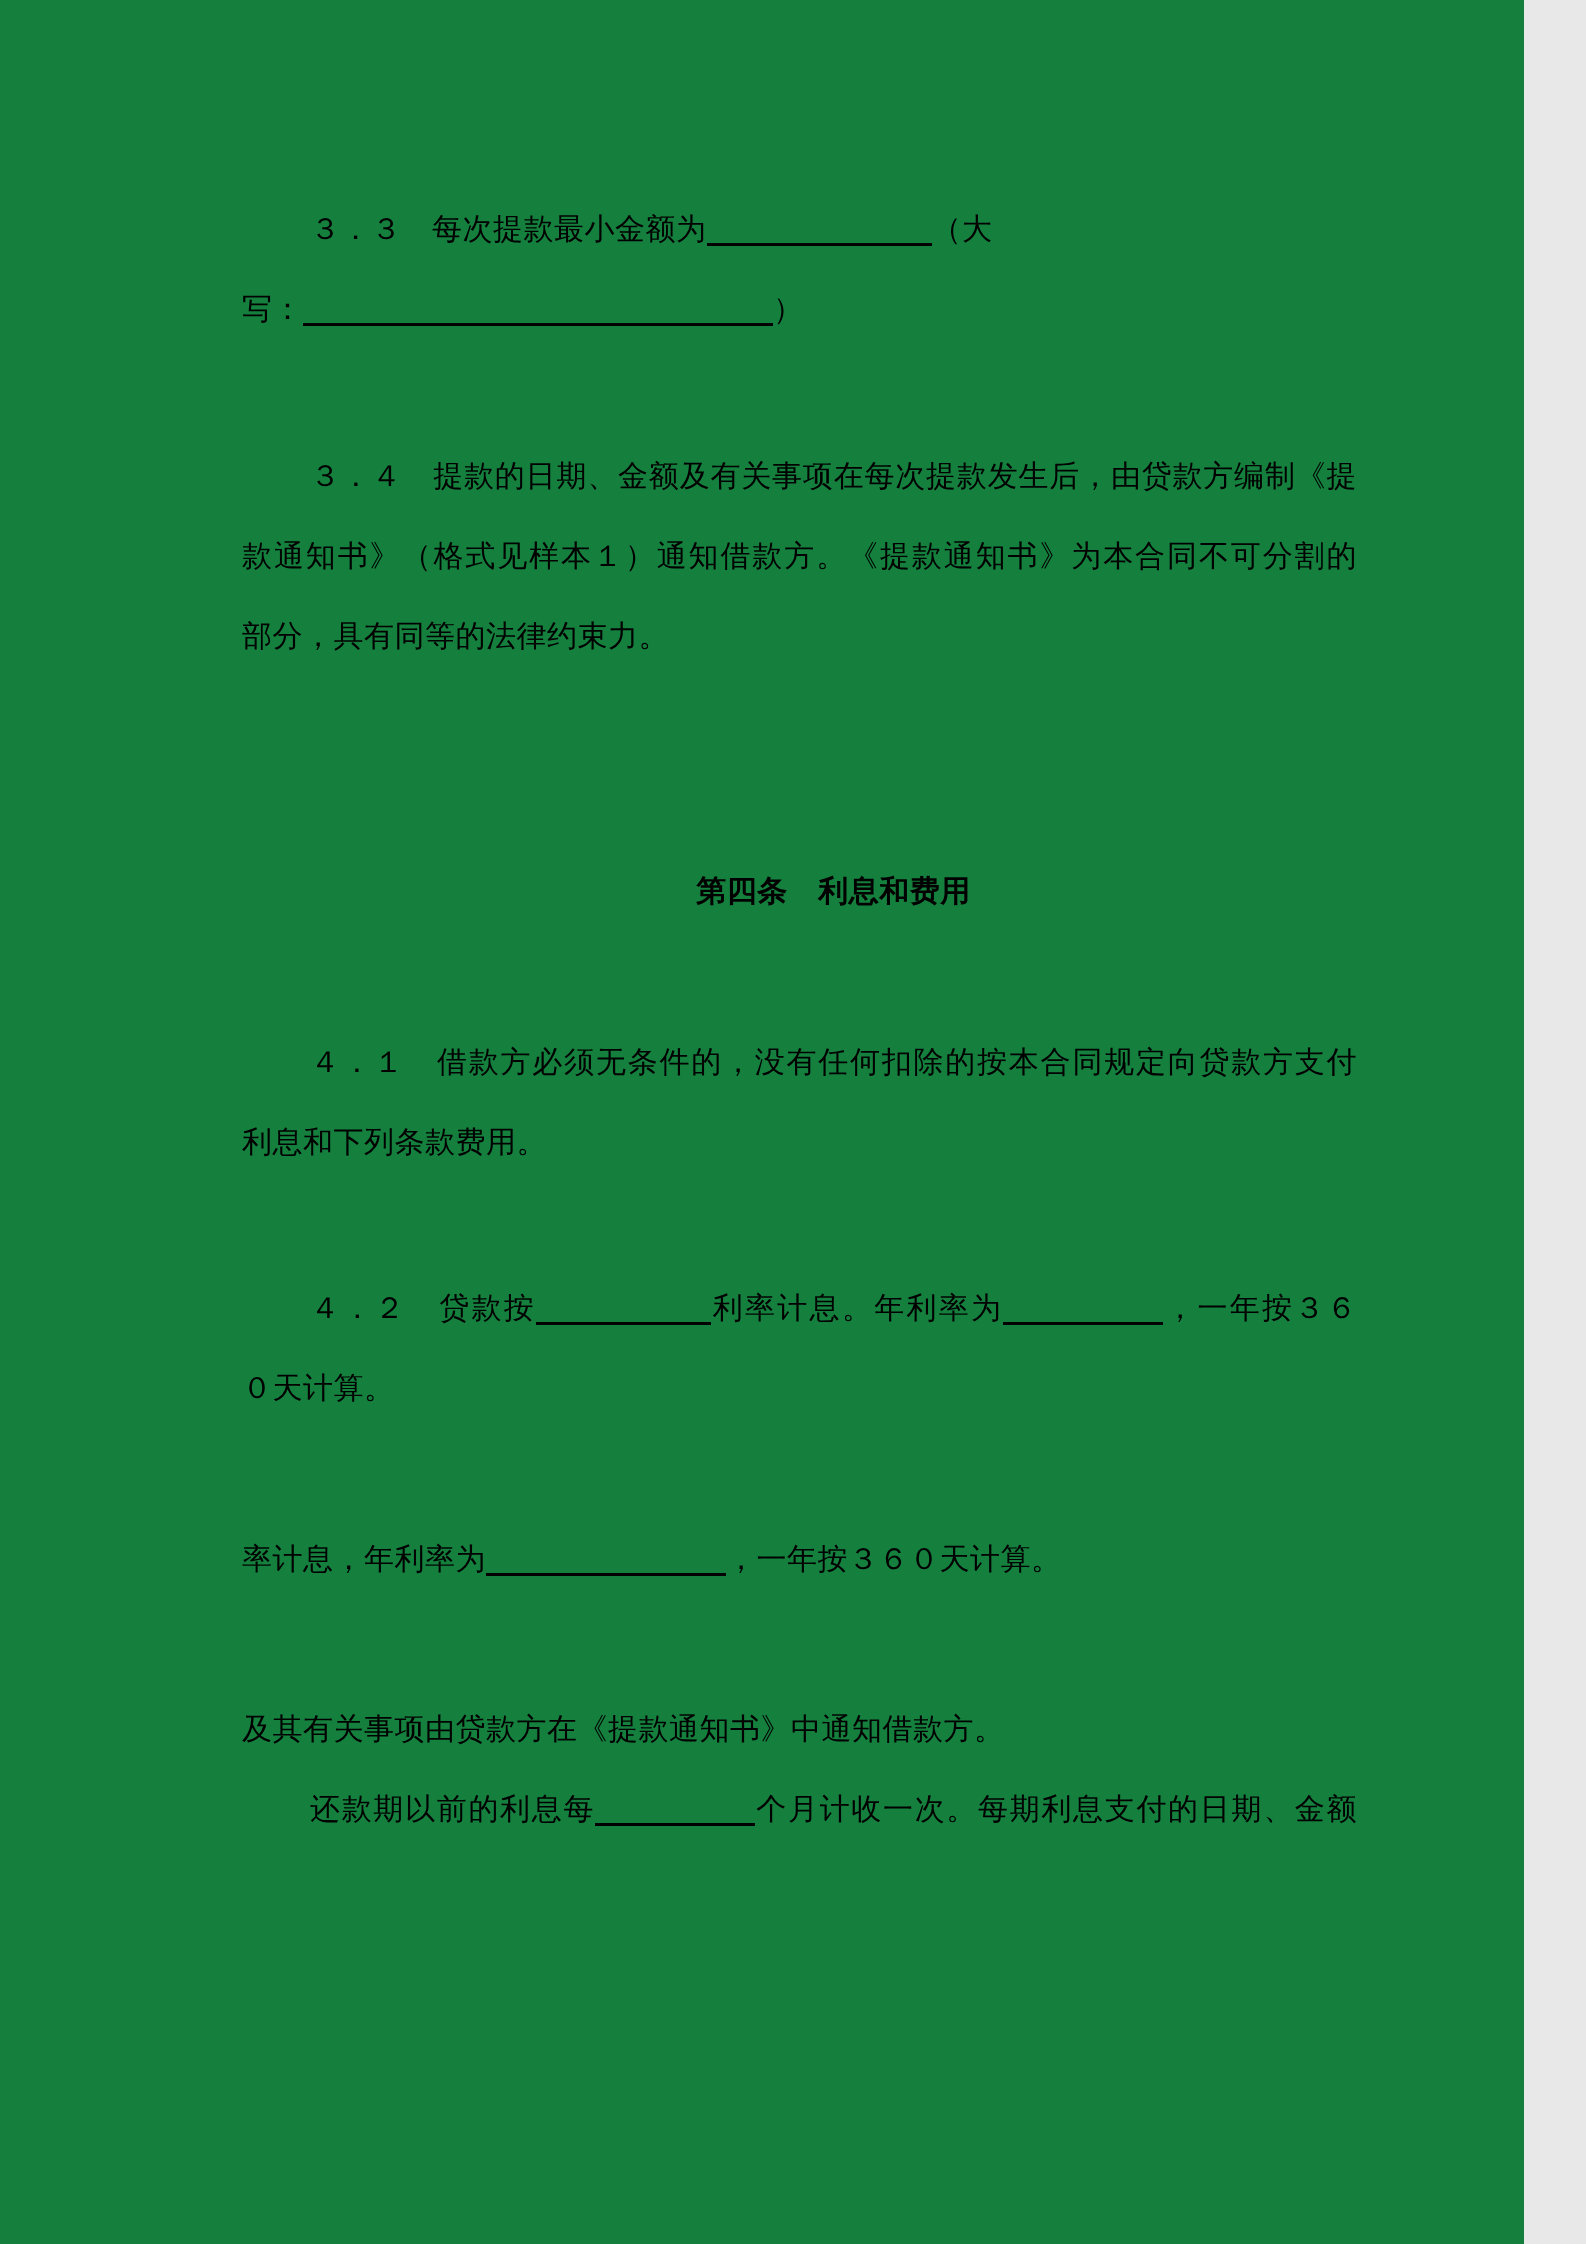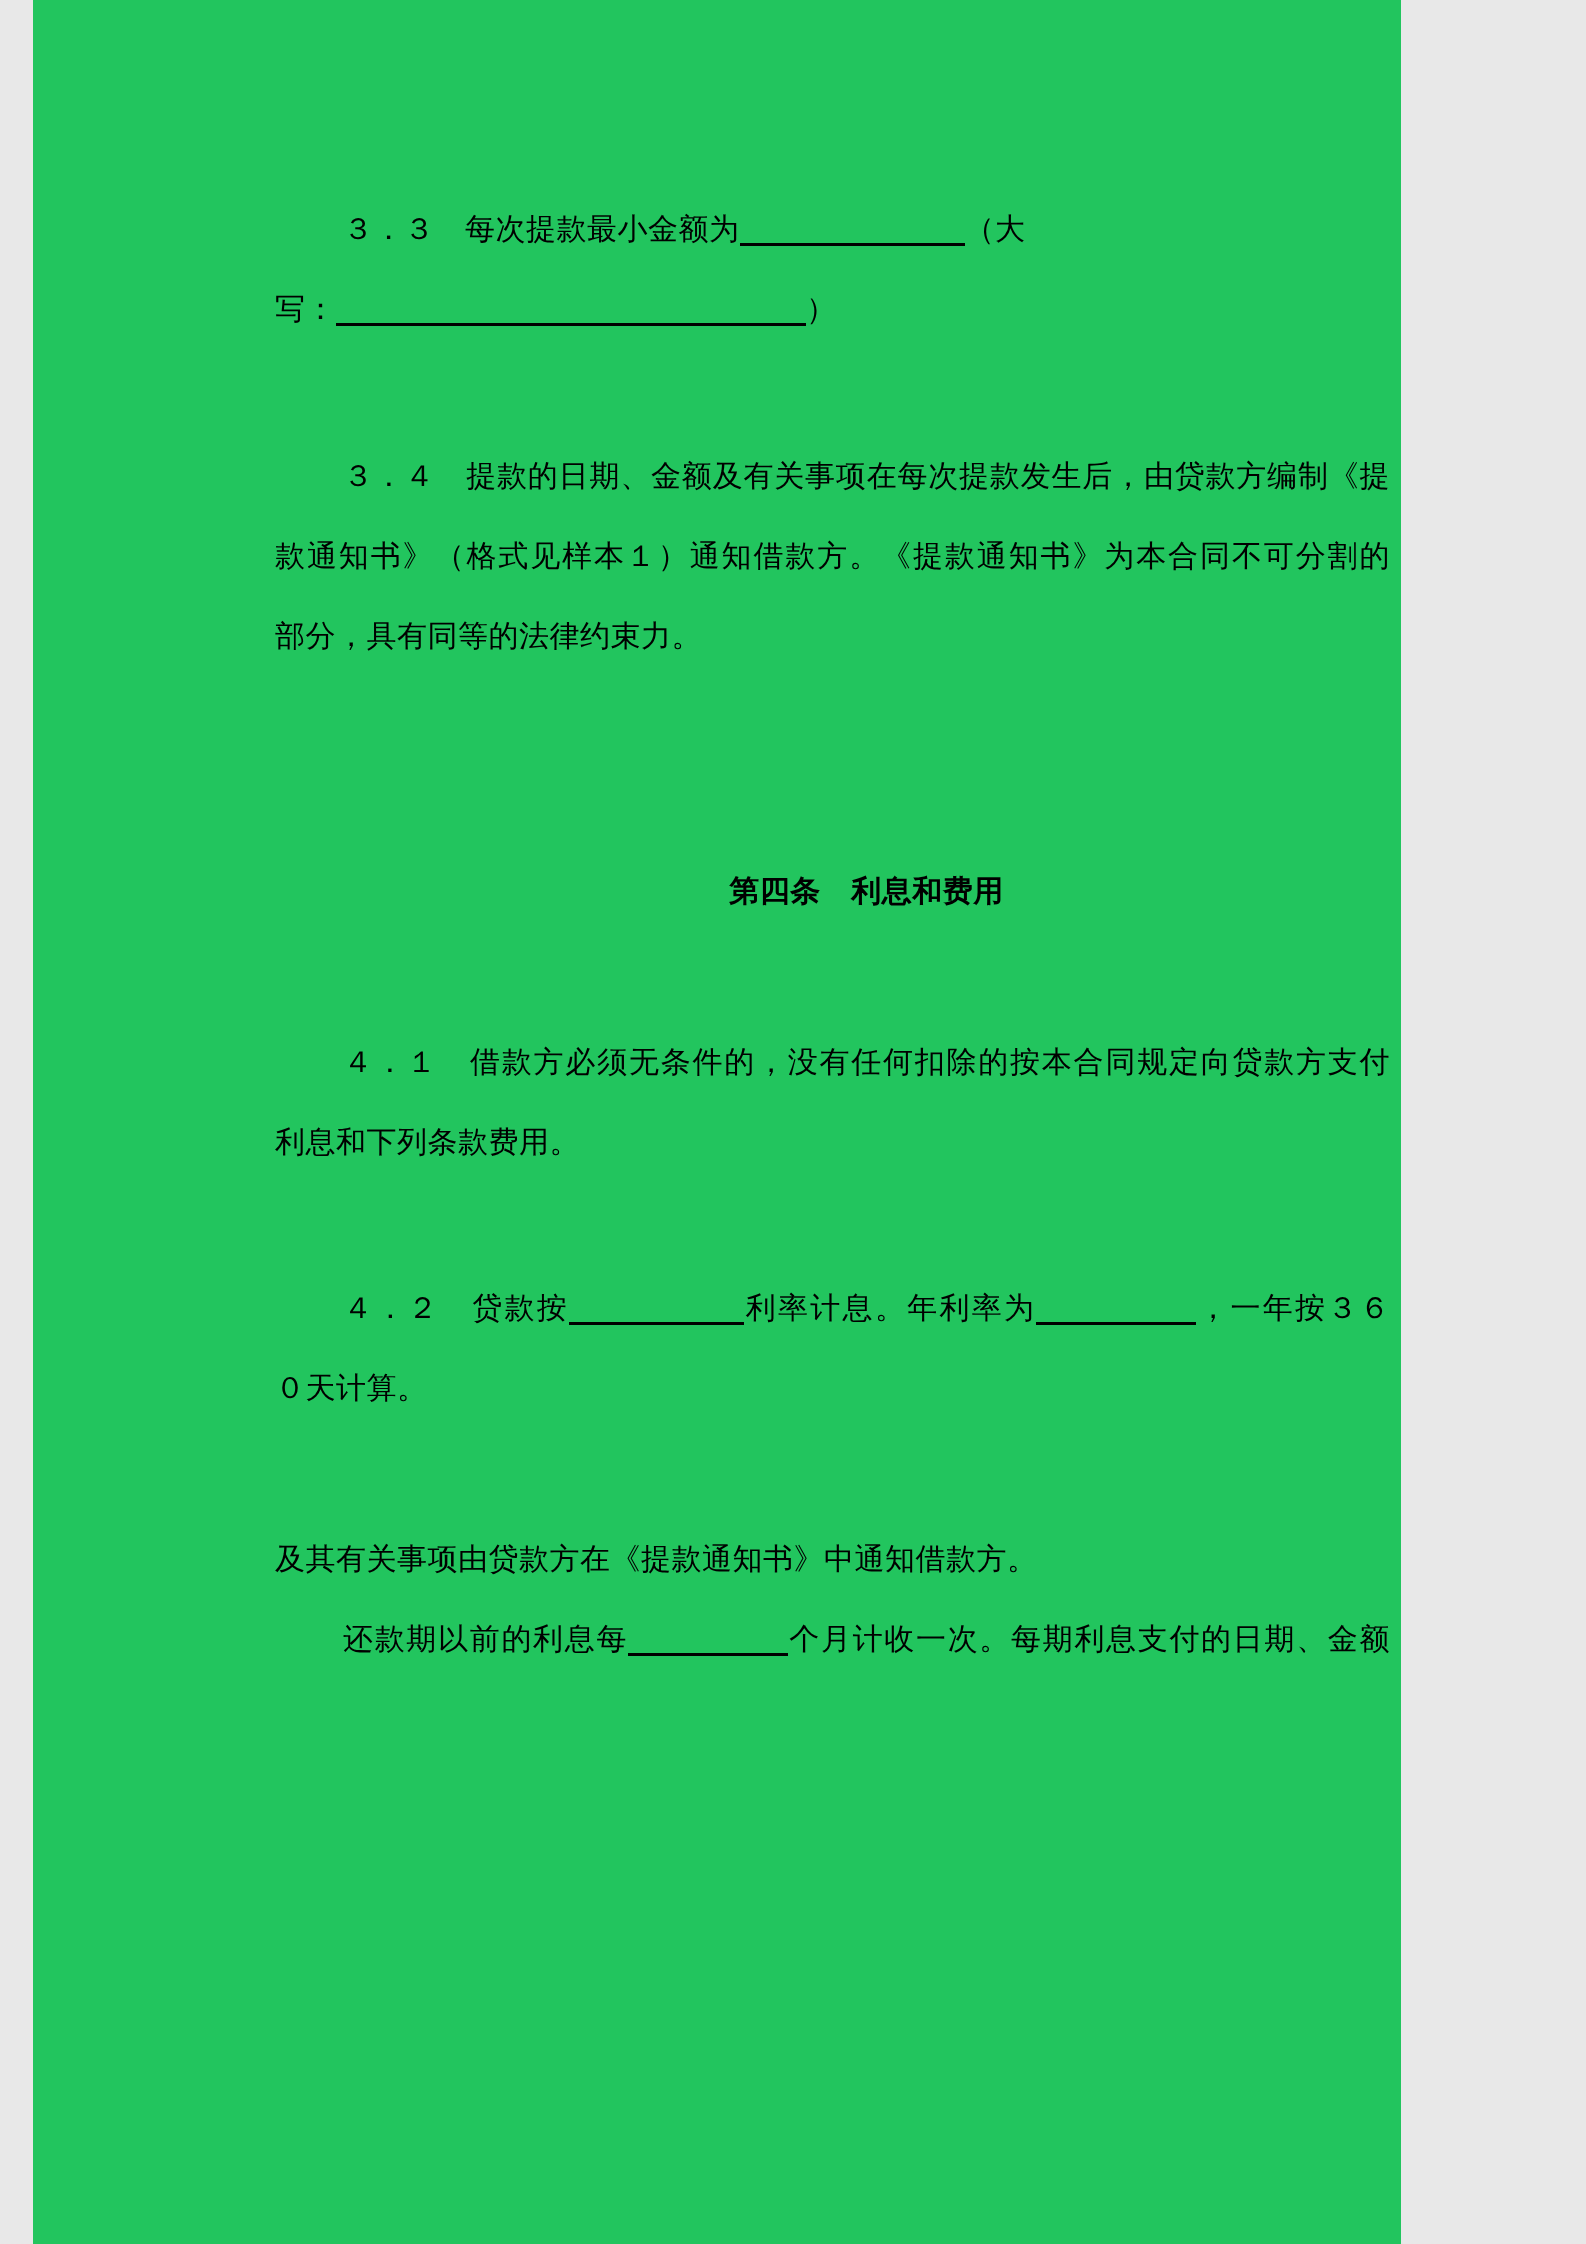--- a/index.html
+++ b/index.html
@@ -1,26 +1,25 @@
 <!DOCTYPE html>
 <html><head>
 <meta charset="utf-8">
 <style>
   html, body { margin: 0; padding: 0; background: #e8e8e8; }
   #page {
     position: relative;
-    width: 1368px;
+    width: 1524px;
     height: 2244px;
-    background: #22c55e;
+    background: #15803d;
     color: #000000;
     font-family: "DejaVu Sans", sans-serif;
     overflow: hidden;
     box-sizing: border-box;
     padding: 189px 0 0 242px;
-    margin-left: 33px;
   }
   #doc { width: 1115px; }
   .para { margin: 0; }
   .line {
     height: 80px;
     line-height: 80px;
     font-size: 30px;
     letter-spacing: 0.5px;
     white-space: nowrap;
   }
@@ -65,19 +64,20 @@
       </div>
       <div class="para p3">
         <div class="line indent just"><span>４．１　借款方必须无条件的，没有任何扣除的按本合同规定向贷款方支付</span></div>
         <div class="line"><span>利息和下列条款费用。</span></div>
       </div>
       <div class="para p4">
         <div class="line indent just"><span>４．２　贷款按</span><span class="blank" style="width: 175px;"></span><span>利率计息。年利率为</span><span class="blank" style="width: 160px;"></span><span>，一年按３６</span></div>
         <div class="line"><span>０天计算。</span></div>
       </div>
       <div class="para p5">
+        <div class="line"><span>率计息，年利率为</span><span class="blank" style="width: 240px;"></span><span>，一年按３６０天计算。</span></div>
       </div>
       <div class="para p6">
         <div class="line"><span>及其有关事项由贷款方在《提款通知书》中通知借款方。</span></div>
         <div class="line indent just"><span>还款期以前的利息每</span><span class="blank" style="width: 160px;"></span><span>个月计收一次。每期利息支付的日期、金额</span></div>
       </div>
     </div>
 </div>
 
 </body></html>

